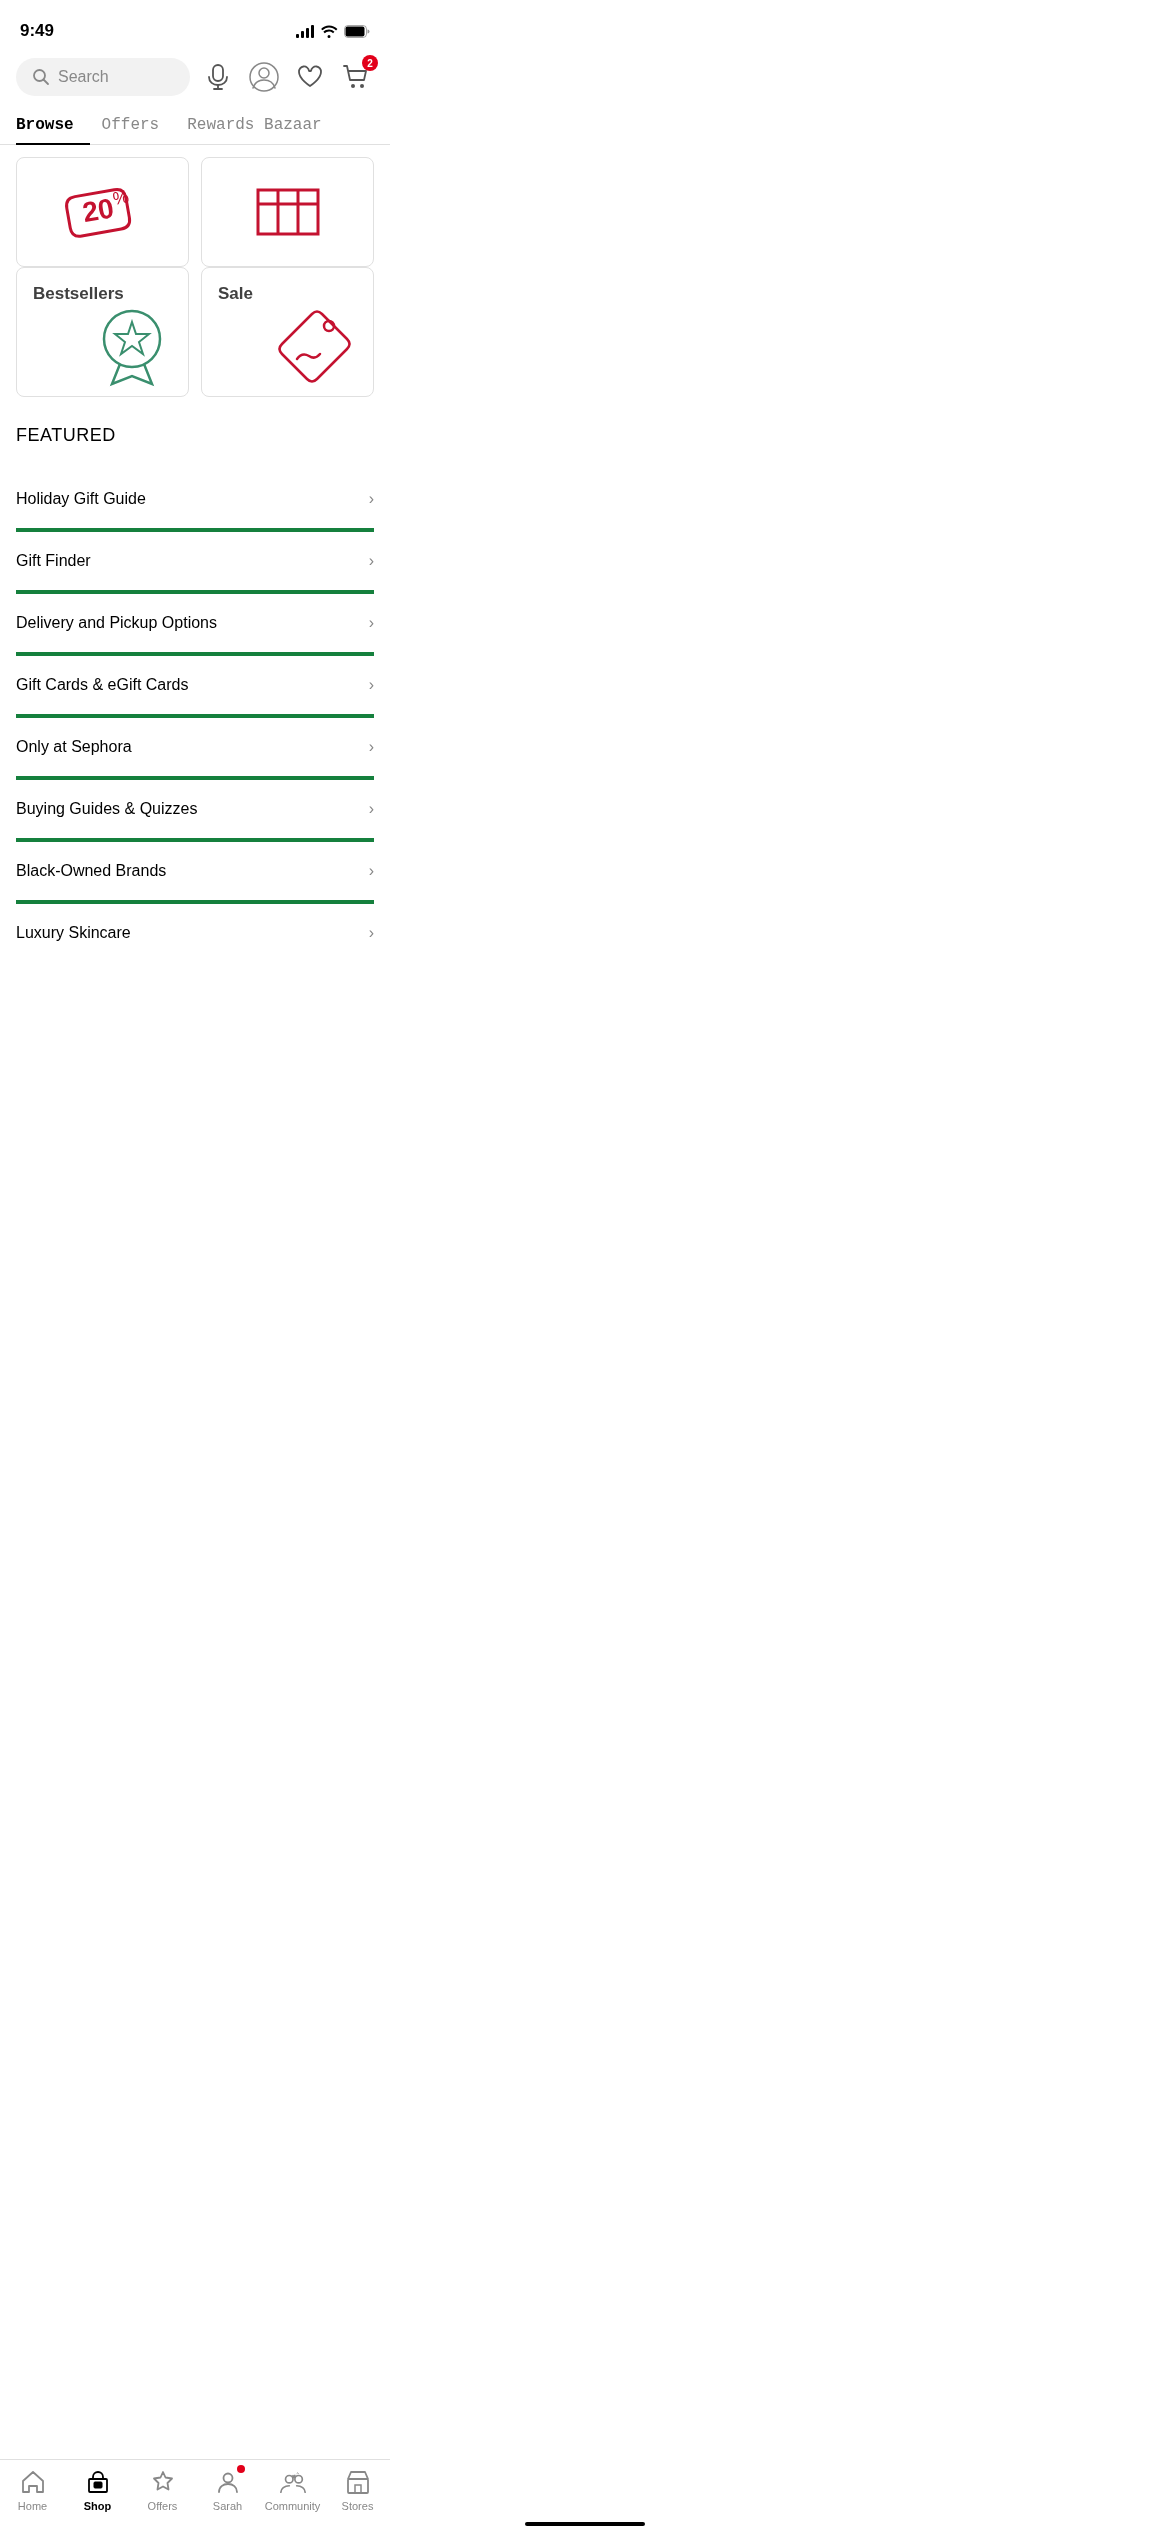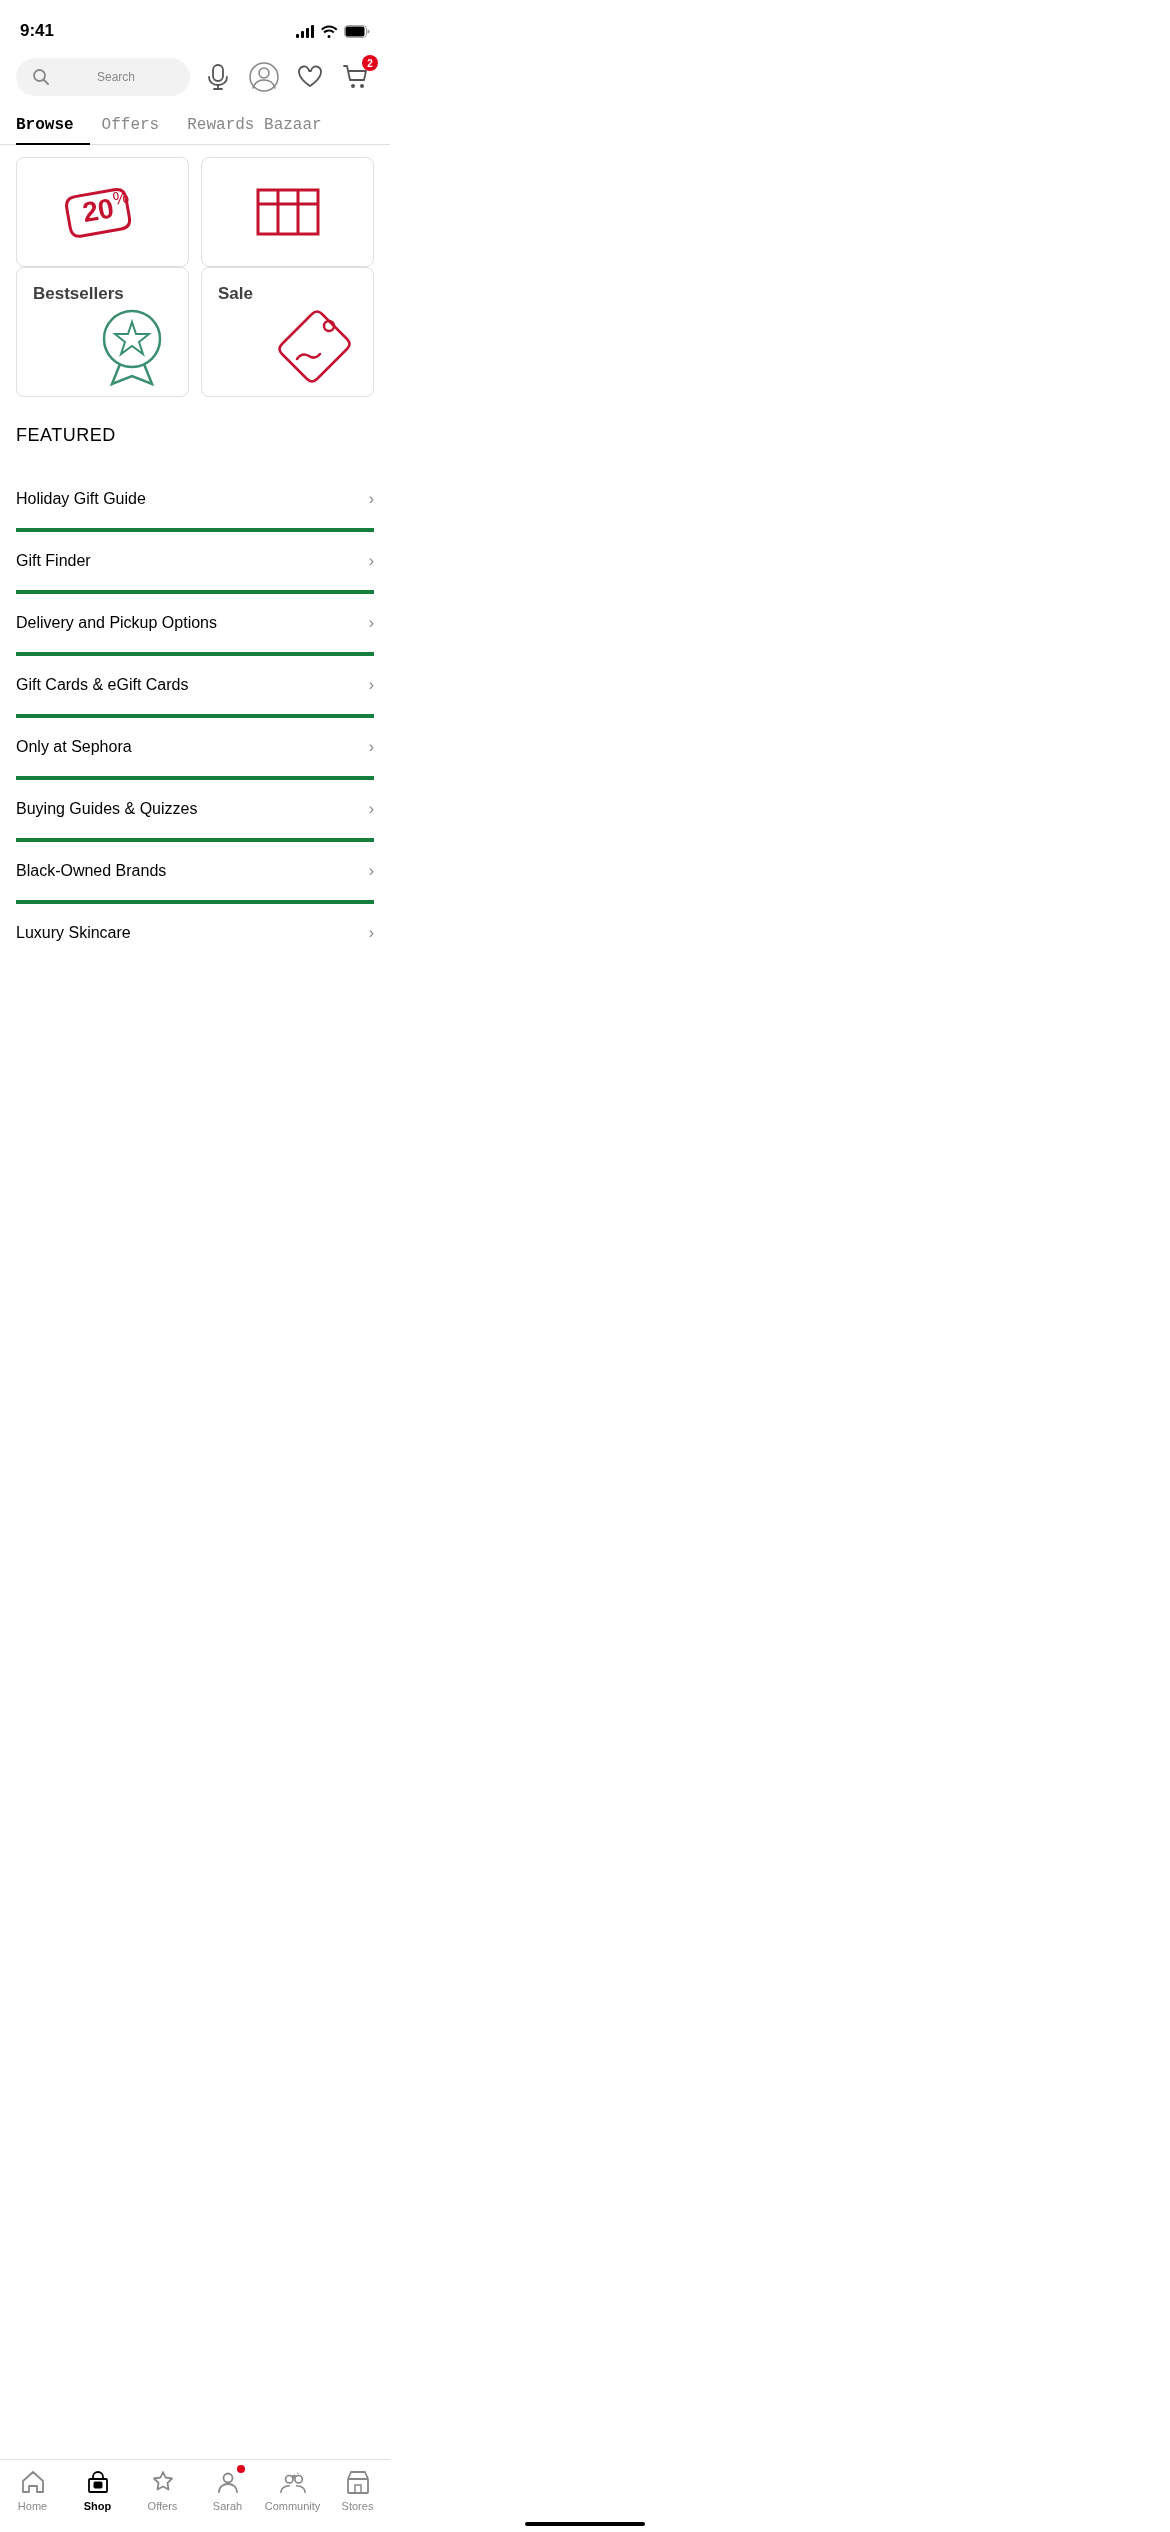--- a/index.html
+++ b/index.html
@@ -54,23 +54,22 @@
       flex: 1;
       background: #f2f2f2;
       border-radius: 24px;
       padding: 10px 16px;
       display: flex;
       align-items: center;
       gap: 8px;
     }
     .search-placeholder {
       color: #888;
-      font-size: 12px;
+      font-size: 16px;
       flex: 1;
-      text-align: center;
     }
     .mic-icon-wrapper {
       width: 36px;
       height: 36px;
       display: flex;
       align-items: center;
       justify-content: center;
       flex-shrink: 0;
     }
     .header-icon-btn {
@@ -261,21 +260,21 @@
     .scrollable-content {
       padding-bottom: 90px;
     }
   </style>
 </head>
 <body>
 
 <div class="scrollable-content">
 
   <div class="status-bar">
-    <span class="status-time">9:41</span>
+    <span class="status-time">9:49</span>
     <div class="status-icons">
 
       <div class="signal-bars">
         <div class="signal-bar" style="height:4px;"></div>
         <div class="signal-bar" style="height:7px;"></div>
         <div class="signal-bar" style="height:10px;"></div>
         <div class="signal-bar" style="height:13px;"></div>
       </div>
 
       <svg width="18" height="14" viewBox="0 0 18 14" fill="none">

